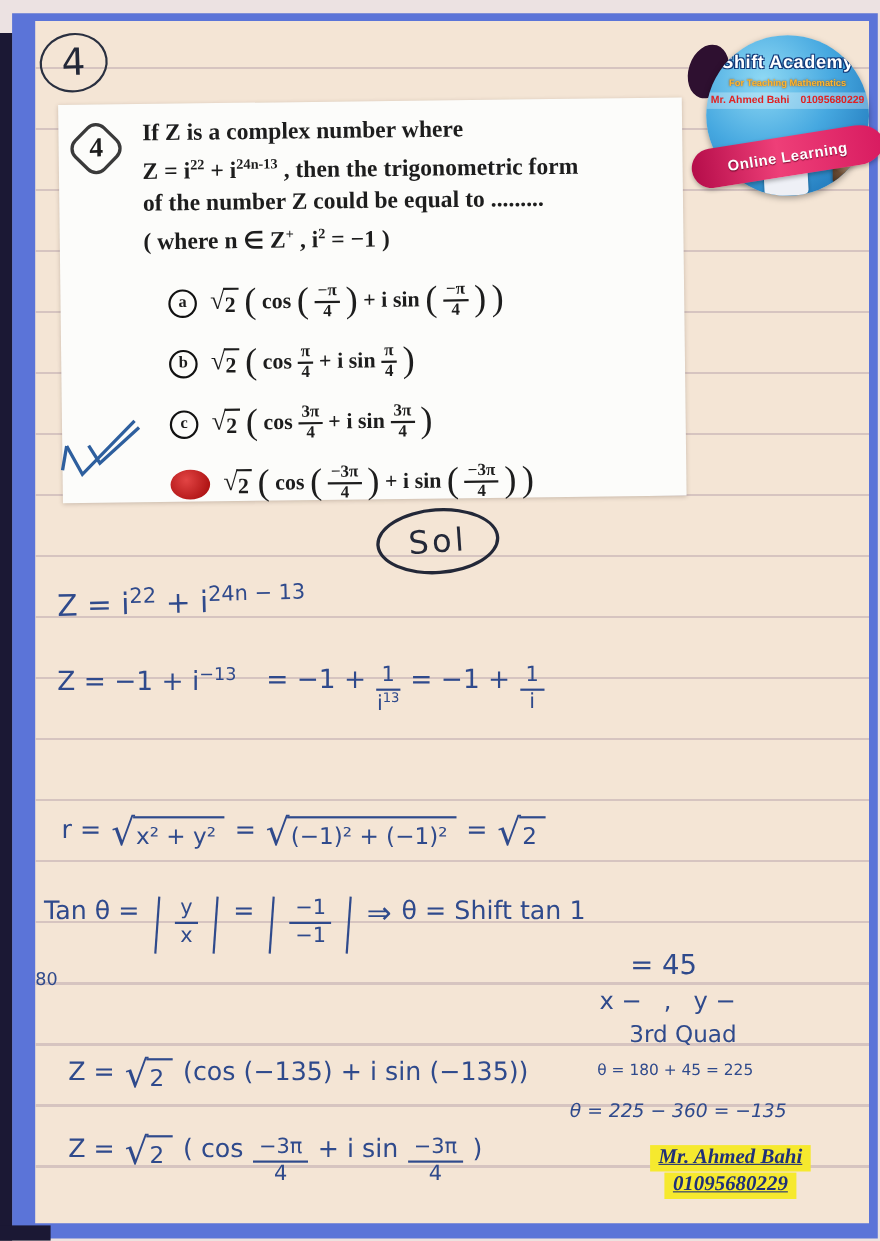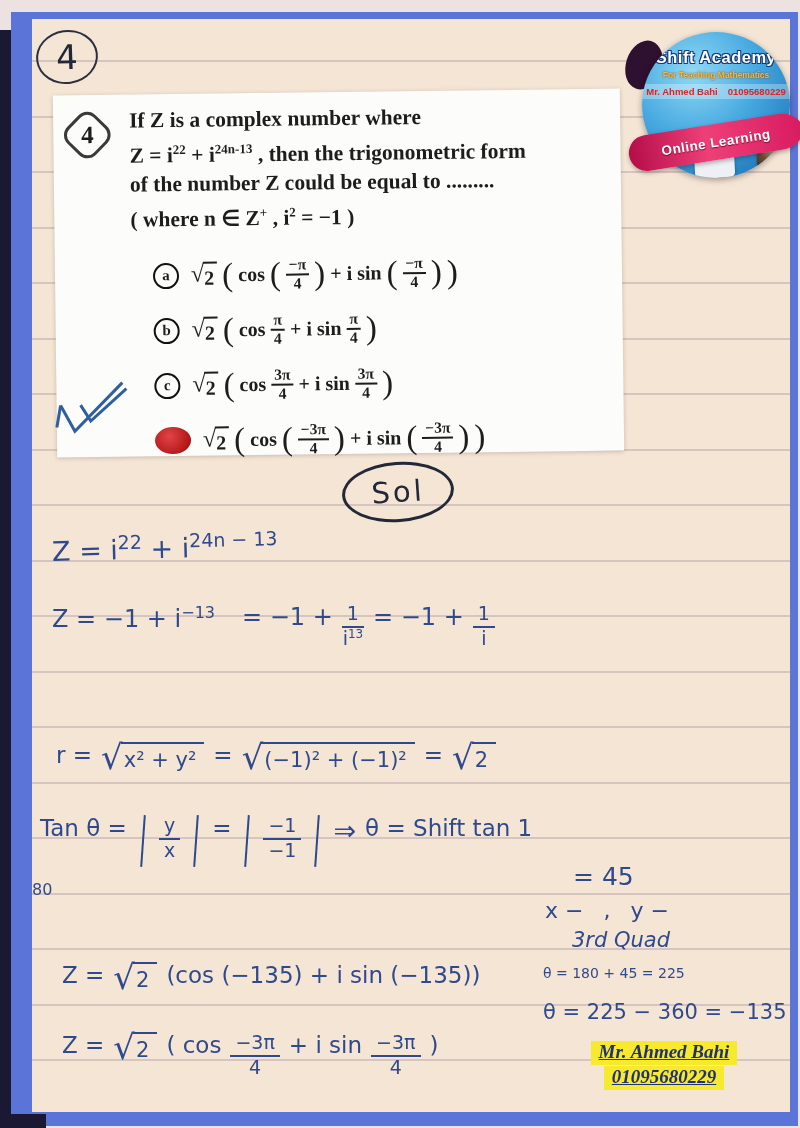--- a/index.html
+++ b/index.html
@@ -301,34 +301,34 @@
     <span style="font-size:27px;">⇒</span>
     <span>θ = Shift tan 1</span>
   </div>
   <div class="hand ink" style="left:573px; top:862px; font-size:25px;">= 45</div>
 
   <div class="hand ink row-flex" style="left:545px; top:898px; font-size:22px; gap:20px;">
     <span>x −</span>
     <span>,</span>
     <span>y −</span>
   </div>
-  <div class="hand ink" style="left:572px; top:928px; font-size:21px;font-style:italic;">3rd Quad</div>
+  <div class="hand ink" style="left:572px; top:928px; font-size:21px;">3rd Quad</div>
 
   <div class="hand ink" style="left:20px; top:880px; font-size:16px;margin-left:12px;">80</div>
 
   <div class="hand ink row-flex" style="left:62px; top:962px; font-size:23px;">
     <span>Z =</span>
     <span class="hsqrt">
         <span class="rsign">√</span>
         <span class="radicand">2</span>
       </span>
     <span>(cos (−135) + i sin (−135))</span>
   </div>
   <div class="hand ink" style="left:543px; top:965px; font-size:14px;">θ = 180 + 45 = 225</div>
-  <div class="hand ink" style="left:543px; top:1000px; font-size:21px;">θ = 225 − 360 = −135</div>
+  <div class="hand ink" style="left:518px; top:1000px; font-size:17px;font-style:italic;">θ = 225 − 360 = −135</div>
 
   <div class="hand ink row-flex" style="left:62px; top:1032px; font-size:23px;">
     <span>Z =</span>
     <span class="hsqrt">
         <span class="rsign">√</span>
         <span class="radicand">2</span>
       </span>
     <span>( cos</span>
     <span class="hfrac">
         <span class="num">−3π</span>

